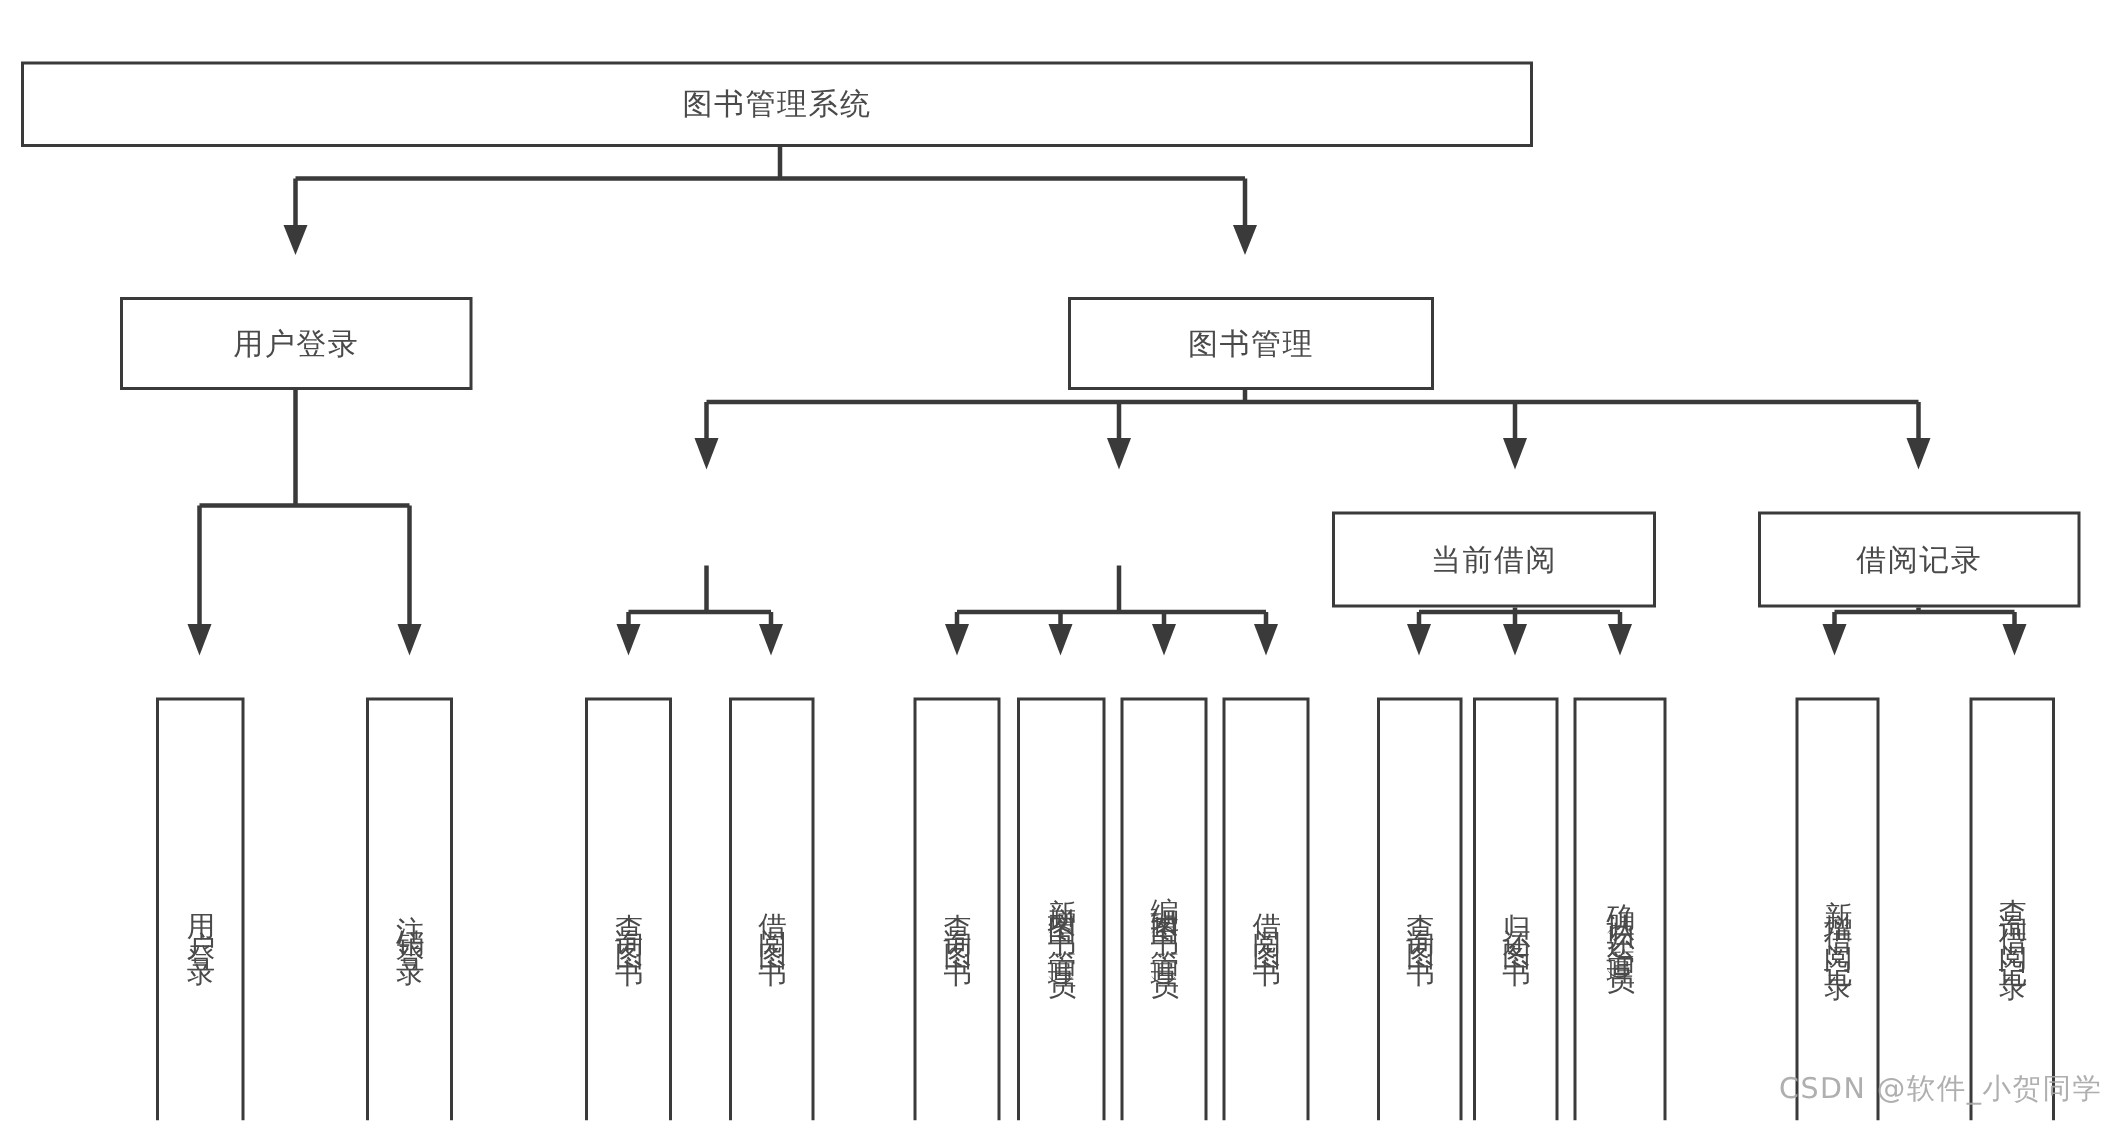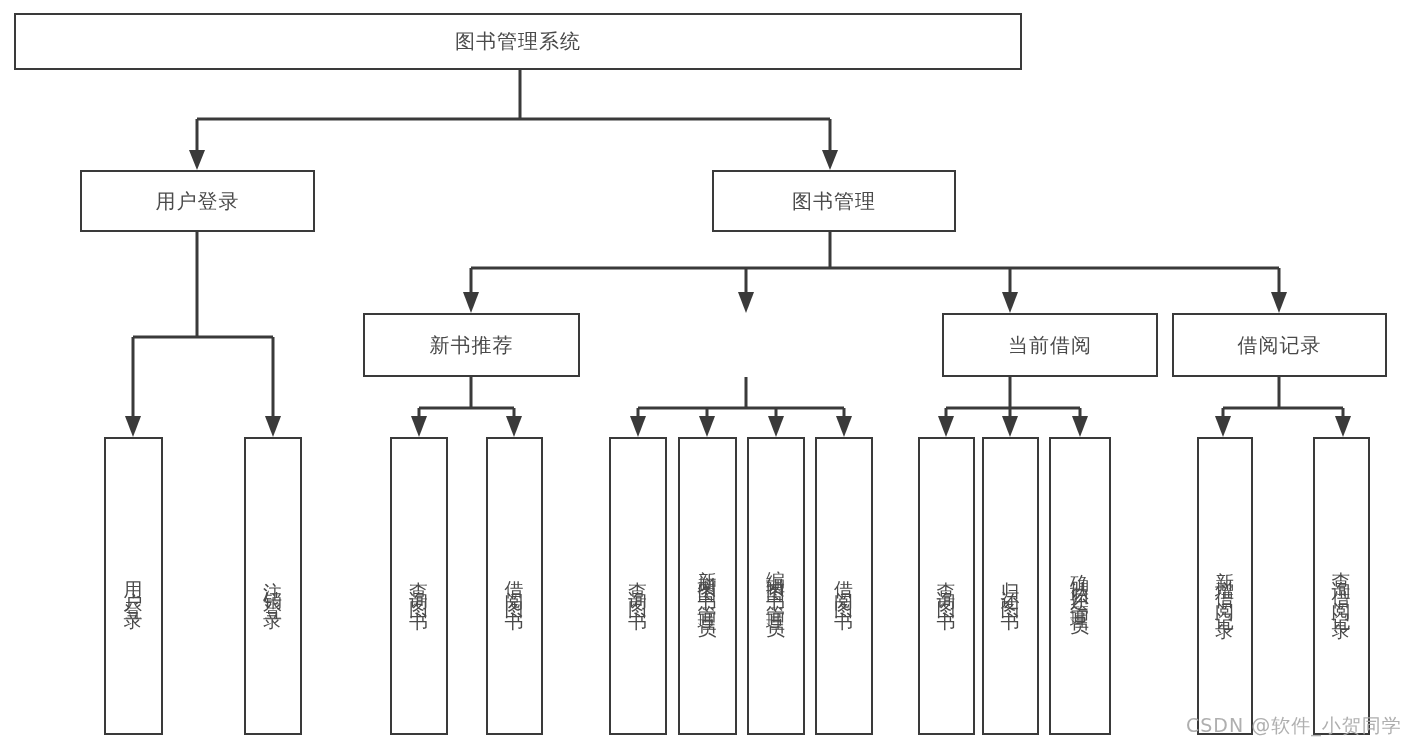--- a/index.html
+++ b/index.html
@@ -22,20 +22,21 @@
     box-sizing: border-box;
     background: #ffffff;
     border: 2.5px solid #3a3a3a;
     color: #4a4a4a;
     display: flex;
     align-items: center;
     justify-content: center;
     font-size: 20px;
     letter-spacing: 1px;
     z-index: 2;
+    margin-top: 28px;
   }
   .leaf {
     font-size: 19px;
   }
   .leaf .vtext {
     writing-mode: vertical-rl;
     text-orientation: mixed;
     letter-spacing: 10px;
     line-height: 1;
     white-space: nowrap;
@@ -101,22 +102,21 @@
       <polygon points="1215,416 1231,416 1223,437"></polygon>
       <polygon points="1335,416 1351,416 1343,437"></polygon>
     </g>
   </svg>
 
   <div class="node" style="left:14px; top:13px; width:1008px; height:57px;">图书管理系统</div>
 
   <div class="node" style="left:80px; top:170px; width:235px; height:62px;">用户登录</div>
   <div class="node" style="left:712px; top:170px; width:244px; height:62px;">图书管理</div>
 
-  <div class="node" style="left:363px; top:313px; width:217px; height:64px;">新书推荐</div>
-  <div class="node" style="left:942px; top:313px; width:216px; height:64px;">当前借阅</div>
+  <div class="node" style="left:888px; top:313px; width:216px; height:64px;">当前借阅</div>
   <div class="node" style="left:1172px; top:313px; width:215px; height:64px;font-family:Liberation Serif, serif;">借阅记录</div>
 
   <div class="node leaf" style="left:104px; top:437px; width:59px; height:298px;">
     <span class="vtext">用户登录</span>
   </div>
   <div class="node leaf" style="left:244px; top:437px; width:58px; height:298px;">
     <span class="vtext">注销登录</span>
   </div>
 
   <div class="node leaf" style="left:390px; top:437px; width:58px; height:298px;">

